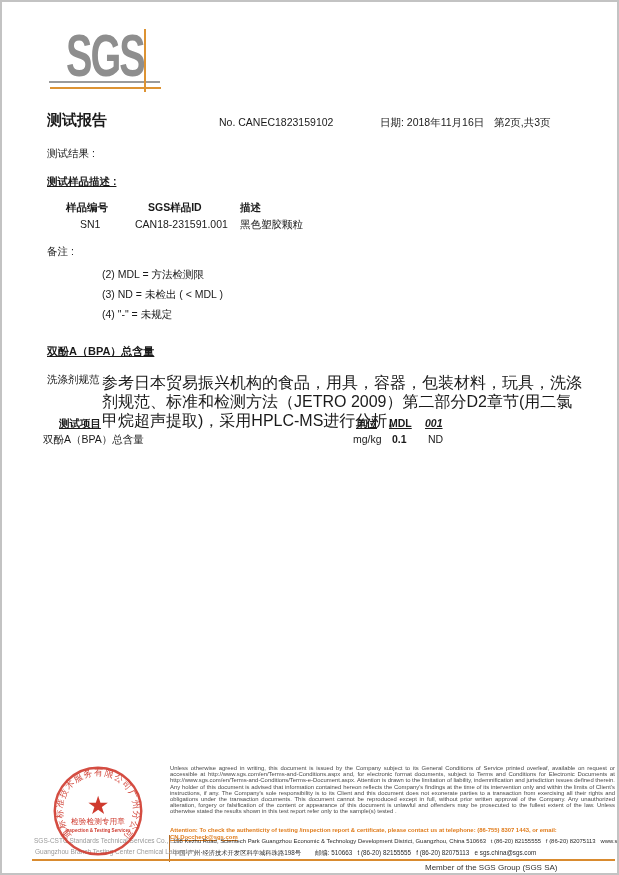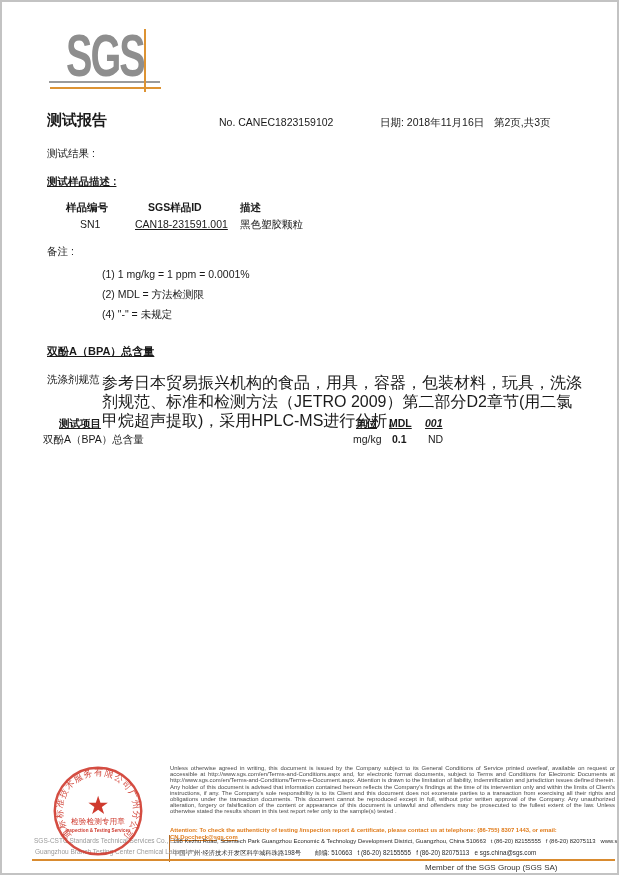--- a/index.html
+++ b/index.html
@@ -30,21 +30,21 @@
 
   .t { font-size:10.5px; }
   .bold { font-weight:700; }
   .ul { text-decoration:underline; }
   .it { font-style:italic; }
 
   .results-label { left:45px; top:145px; }
   .sample-desc-label { left:45px; top:173px; }
 
   .sh0 { left:64px;  top:199px; } .sh1 { left:146px; top:199px; } .sh2 { left:238px; top:199px; }
-  .sc0 { left:78px;  top:216px; } .sc1 { left:133px; top:216px;text-decoration:underline; } .sc2 { left:238px; top:216px; }
+  .sc0 { left:78px;  top:216px; } .sc1 { left:133px; top:216px; } .sc2 { left:238px; top:216px; }
 
   .notes-label { left:45px; top:243px; }
   .notes { left:100px; top:262px; }
   .notes div { font-size:10.5px; line-height:20px; }
 
   .bpa-heading { left:45px; top:342px; font-size:11px; }
   .method-label { left:45px; top:371px; }
   .method-text { left:100px; top:371px; width:484px; font-size:16px; line-height:19px; }
 
   .rh0 { left:57px;  top:415px; } .rh1 { left:354px; top:415px; }
@@ -93,22 +93,22 @@
 
   <div class="abs sh0 t bold">样品编号</div>
   <div class="abs sh1 t bold">SGS样品ID</div>
   <div class="abs sh2 t bold">描述</div>
   <div class="abs sc0 t">SN1</div>
   <div class="abs sc1 t">CAN18-231591.001</div>
   <div class="abs sc2 t">黑色塑胶颗粒</div>
 
   <div class="abs notes-label t">备注 :</div>
   <div class="abs notes">
-    <div>(1) 1 mg/kg = 1 ppm = 0.0001%</div>
     <div>(2) MDL = 方法检测限</div>
+    <div>(3) ND = 未检出 ( &lt; MDL )</div>
     <div>(4) "-" = 未规定</div>
   </div>
 
   <div class="abs bpa-heading bold ul">双酚A（BPA）总含量</div>
   <div class="abs method-label t">洗涤剂规范 :</div>
   <div class="abs method-text">参考日本贸易振兴机构的食品，用具，容器，包装材料，玩具，洗涤剂规范、标准和检测方法（JETRO 2009）第二部分D2章节(用二氯甲烷超声提取)，采用HPLC-MS进行分析。</div>
 
   <div class="abs rh0 t bold ul">测试项目</div>
   <div class="abs rh1 t bold ul">单位</div>
   <div class="abs rh2 t bold ul">MDL</div>

